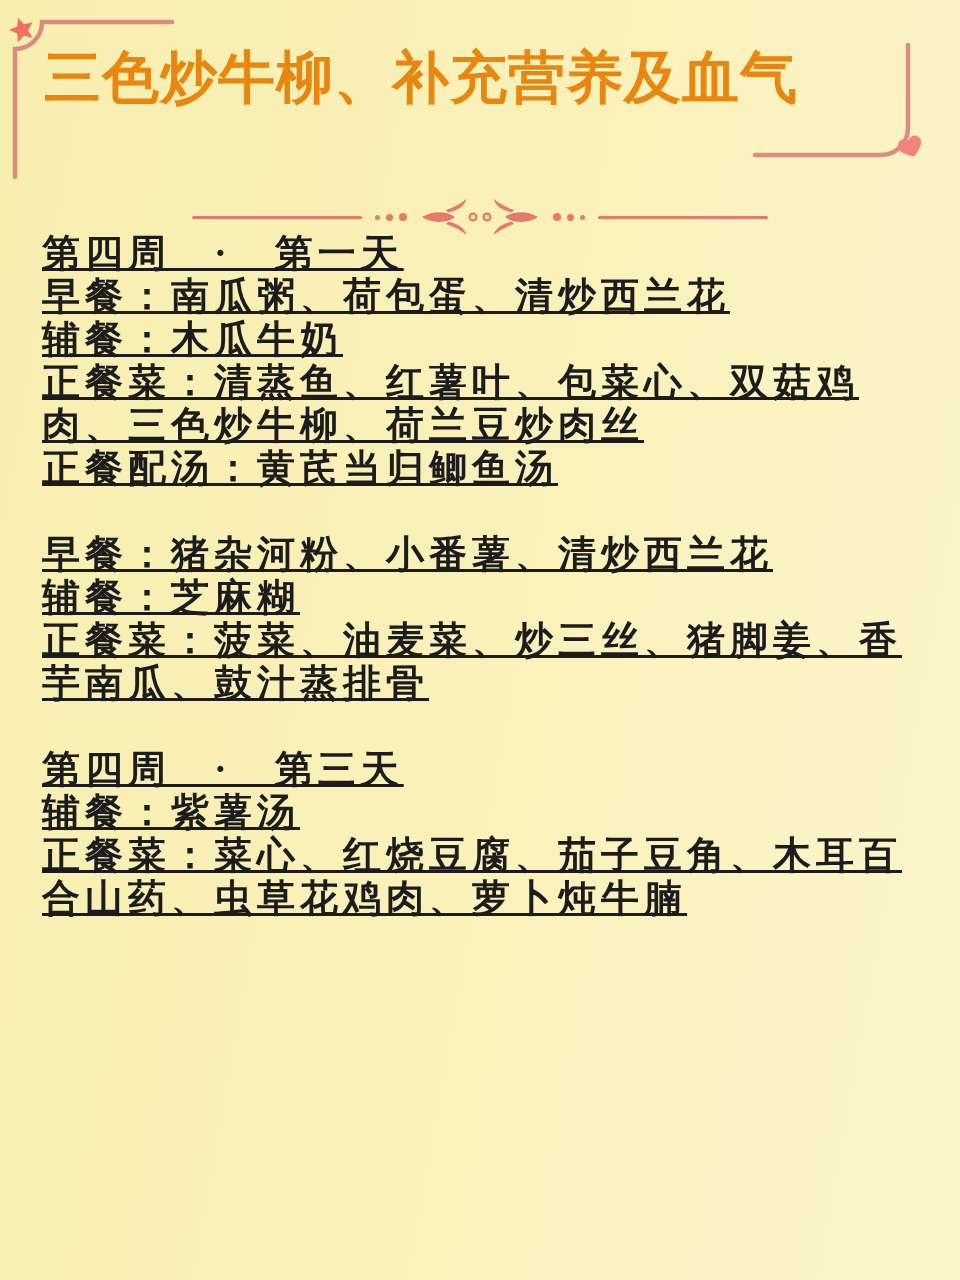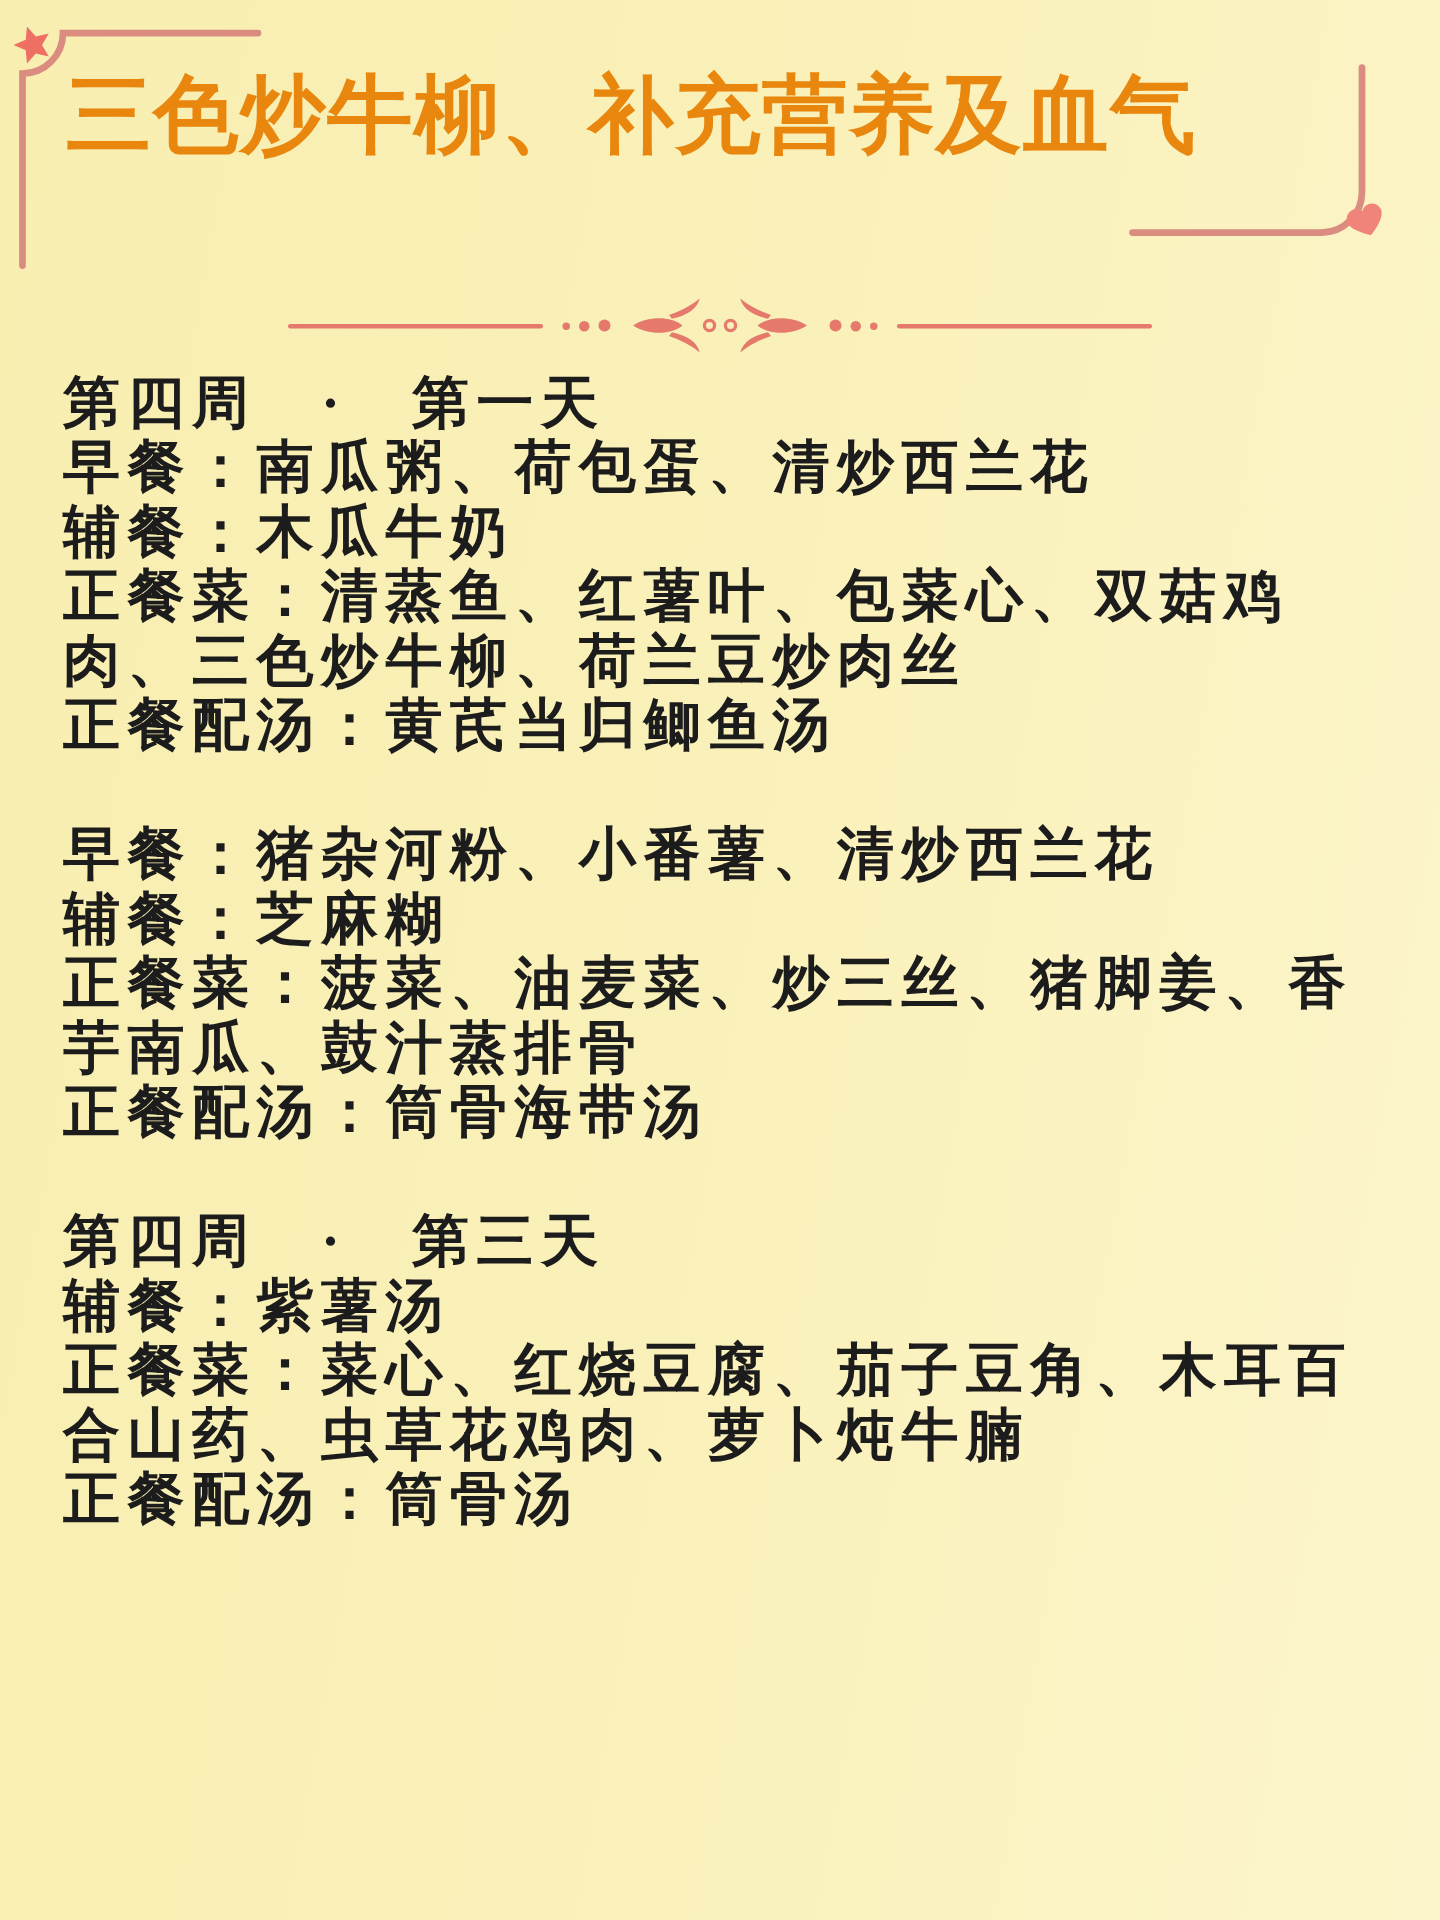--- a/index.html
+++ b/index.html
@@ -44,26 +44,27 @@
   .divider .dots i{
     display:block;width:7px;height:7px;border-radius:50%;
     background:var(--accent);
   }
   .divider .dots i:first-child{width:5px;height:5px;}
   .divider .dots i:last-child{width:8px;height:8px;}
   .divider .dots.flip i:first-child{width:8px;height:8px;}
   .divider .dots.flip i:last-child{width:5px;height:5px;}
   .content{
     position:absolute;
-    top:248px;left:42px;right:28px;
+    top:232px;left:42px;right:28px;
     color:var(--text);
     font-size:38px;line-height:43px;
     font-weight:700;
     letter-spacing:5px;
     line-break:strict;
+    text-decoration:underline;
   }
   .day-section{margin-bottom:43px;}
   .day-heading{
     font-size:38px;line-height:43px;font-weight:700;
   }
   .meal-line{margin:0;}
 </style>
 </head>
 <body>
 
@@ -119,23 +120,21 @@
     <p class="meal-line"><span>早餐：</span><span>南瓜粥、荷包蛋、清炒西兰花</span></p>
     <p class="meal-line"><span>辅餐：</span><span>木瓜牛奶</span></p>
     <p class="meal-line"><span>正餐菜：</span><span>清蒸鱼、红薯叶、包菜心、双菇鸡肉、三色炒牛柳、荷兰豆炒肉丝</span></p>
     <p class="meal-line"><span>正餐配汤：</span><span>黄芪当归鲫鱼汤</span></p>
   </section>
 
   <section class="day-section">
     <p class="meal-line"><span>早餐：</span><span>猪杂河粉、小番薯、清炒西兰花</span></p>
     <p class="meal-line"><span>辅餐：</span><span>芝麻糊</span></p>
     <p class="meal-line"><span>正餐菜：</span><span>菠菜、油麦菜、炒三丝、猪脚姜、香芋南瓜、鼓汁蒸排骨</span></p>
-    <p class="meal-line"><span>正餐配汤：</span><span>筒骨海带汤</span></p>
   </section>
 
   <section class="day-section">
     <h2 class="day-heading">第四周　·　第三天</h2>
     <p class="meal-line"><span>辅餐：</span><span>紫薯汤</span></p>
     <p class="meal-line"><span>正餐菜：</span><span>菜心、红烧豆腐、茄子豆角、木耳百合山药、虫草花鸡肉、萝卜炖牛腩</span></p>
-    <p class="meal-line"><span>正餐配汤：</span><span>筒骨汤</span></p>
   </section>
 
 </div>
 
 </body></html>

